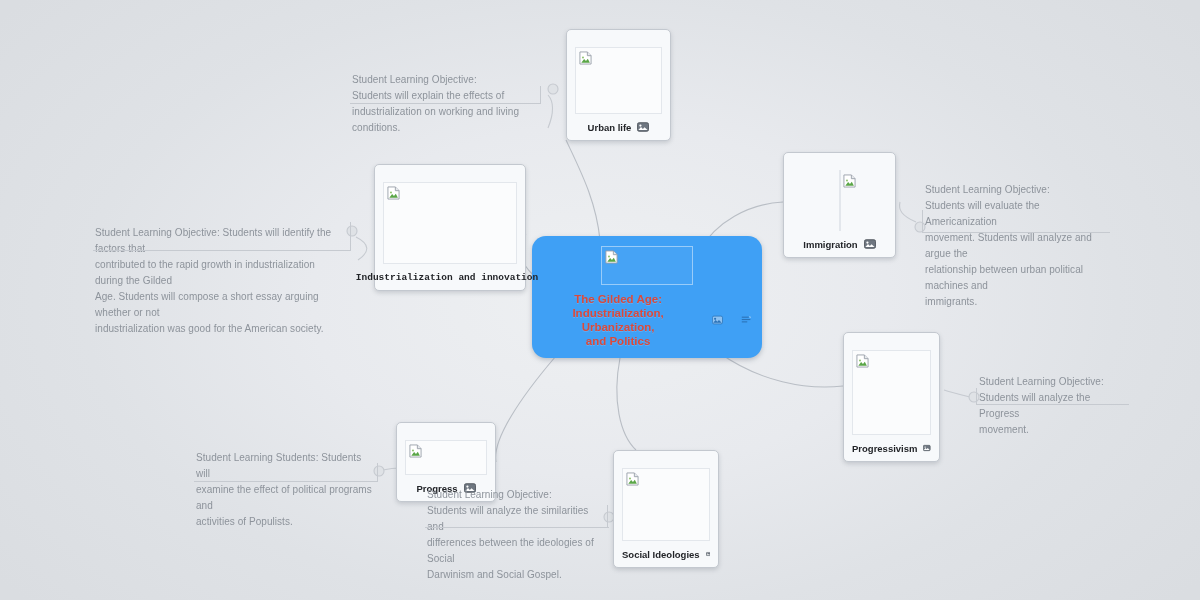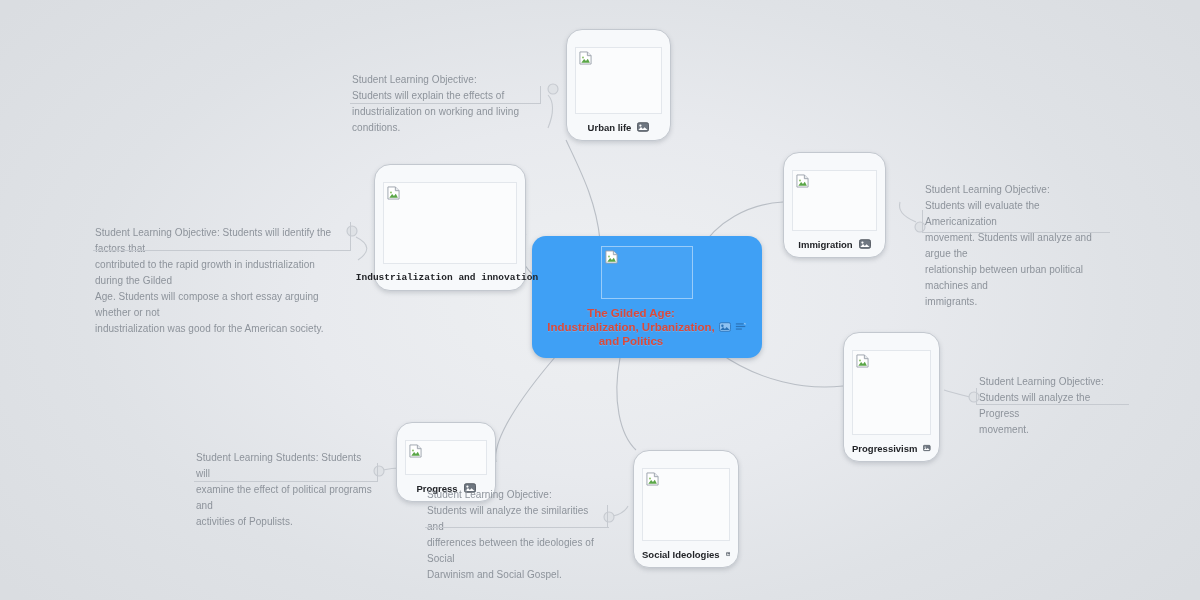--- a/index.html
+++ b/index.html
@@ -30,40 +30,40 @@
     padding: 8px 10px 10px 10px;
   }
   .central .imgbox {
     width: 90px; height: 56px;
     border: 1px solid rgba(255,255,255,.45);
     background: rgba(255,255,255,.04);
     position: relative;
     margin-top: 2px;
   }
   .central-title-row {
-    display: flex; align-items: center; gap: 4px;
+    display: flex; align-items: center; gap: 18px;
     margin-top: 7px;
   }
   .central-title {
     color: #d94a3c;
     font-weight: bold;
     font-size: 11.5px;
     line-height: 14px;
     text-align: center;
     white-space: pre-line;
     text-shadow: 0 1px 0 rgba(255,255,255,.15);
   }
 
   
   .node {
     position: absolute;
     box-sizing: border-box;
     background: #f7f9fb;
     border: 1px solid #c3c8cf;
-    border-radius: 16px;
+    border-radius: 5px;
     box-shadow: 0 2px 4px rgba(110,118,130,.28);
     display: flex; flex-direction: column;
     padding: 17px 8px 6px 8px;
   }
   .node .imgbox {
     flex: 1 1 auto;
     border: 1px solid #e3e7ec;
     background: #fbfcfd;
     position: relative;
     min-height: 20px;
@@ -209,21 +209,21 @@
         </div>
         <div class="node-label-row">
           <span class="node-label">Industrialization and innovation</span>
           <svg class="mini-icon" viewBox="0 0 14 11">
   <rect x="0.5" y="0.5" width="13" height="10" rx="2" fill="#6f7781" stroke="#4a5058"></rect>
   <circle cx="4" cy="3.8" r="1.3" fill="#ffffff"></circle>
   <path d="M1.6 9 l3.1-3.5 2.1 2.3 2-2.1 3.5 3.3 z" fill="#ffffff"></path>
 </svg>
         </div>
       </div>
-      <div class="node" style="left: 783px; top: 152px; width: 103px; height: 106px;">
+      <div class="node" style="left: 783px; top: 152px; width: 113px; height: 106px; align-items: center;">
         <div class="imgbox">
           <svg class="brokenimg" viewBox="0 0 14 15">
   <path d="M1 1 h8 l4 4 v9 h-12 z" fill="#ffffff" stroke="#9aa1ab" stroke-width="1"></path>
   <path d="M9 1 v4 h4" fill="#e9ecef" stroke="#9aa1ab" stroke-width="1"></path>
   <path d="M2.5 12.5 l3-4 2 2.2 2-2.4 2.2 4.2 z" fill="#5ba648"></path>
   <circle cx="4.3" cy="7" r="1.1" fill="#8fc46e"></circle>
 </svg>
         </div>
         <div class="node-label-row">
           <span class="node-label">Immigration</span>
@@ -245,21 +245,21 @@
         </div>
         <div class="node-label-row">
           <span class="node-label">Progressivism</span>
           <svg class="mini-icon" viewBox="0 0 14 11">
   <rect x="0.5" y="0.5" width="13" height="10" rx="2" fill="#6f7781" stroke="#4a5058"></rect>
   <circle cx="4" cy="3.8" r="1.3" fill="#ffffff"></circle>
   <path d="M1.6 9 l3.1-3.5 2.1 2.3 2-2.1 3.5 3.3 z" fill="#ffffff"></path>
 </svg>
         </div>
       </div>
-      <div class="node" style="left: 633px; top: 450px; width: 106px; height: 118px;">
+      <div class="node" style="left: 613px; top: 450px; width: 106px; height: 118px;">
         <div class="imgbox">
           <svg class="brokenimg" viewBox="0 0 14 15">
   <path d="M1 1 h8 l4 4 v9 h-12 z" fill="#ffffff" stroke="#9aa1ab" stroke-width="1"></path>
   <path d="M9 1 v4 h4" fill="#e9ecef" stroke="#9aa1ab" stroke-width="1"></path>
   <path d="M2.5 12.5 l3-4 2 2.2 2-2.4 2.2 4.2 z" fill="#5ba648"></path>
   <circle cx="4.3" cy="7" r="1.1" fill="#8fc46e"></circle>
 </svg>
         </div>
         <div class="node-label-row">
           <span class="node-label">Social Ideologies</span>

